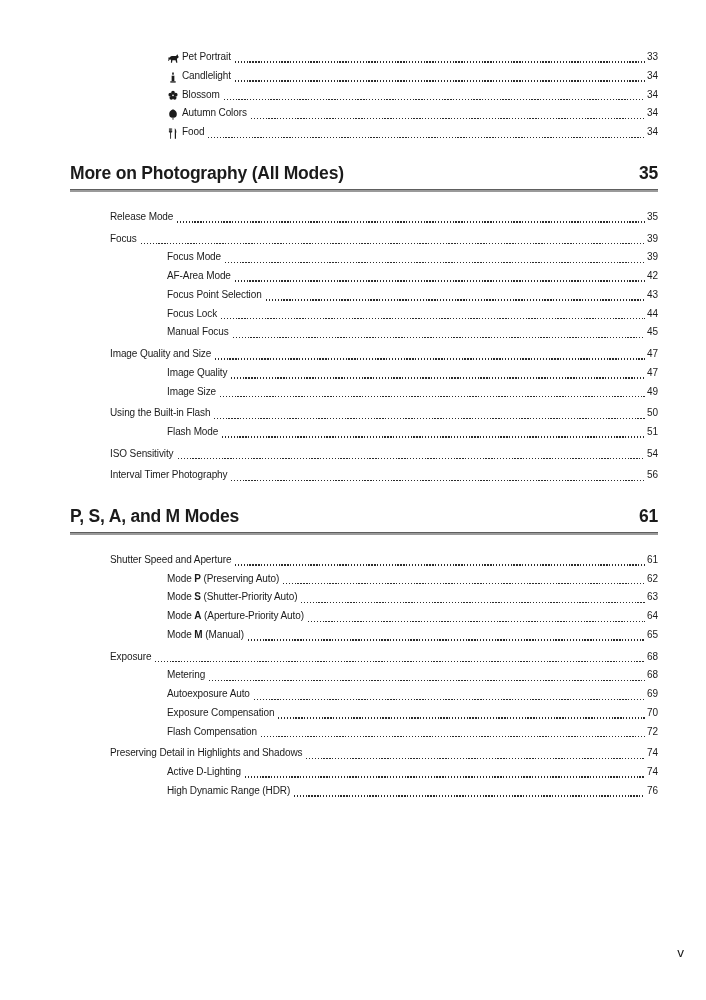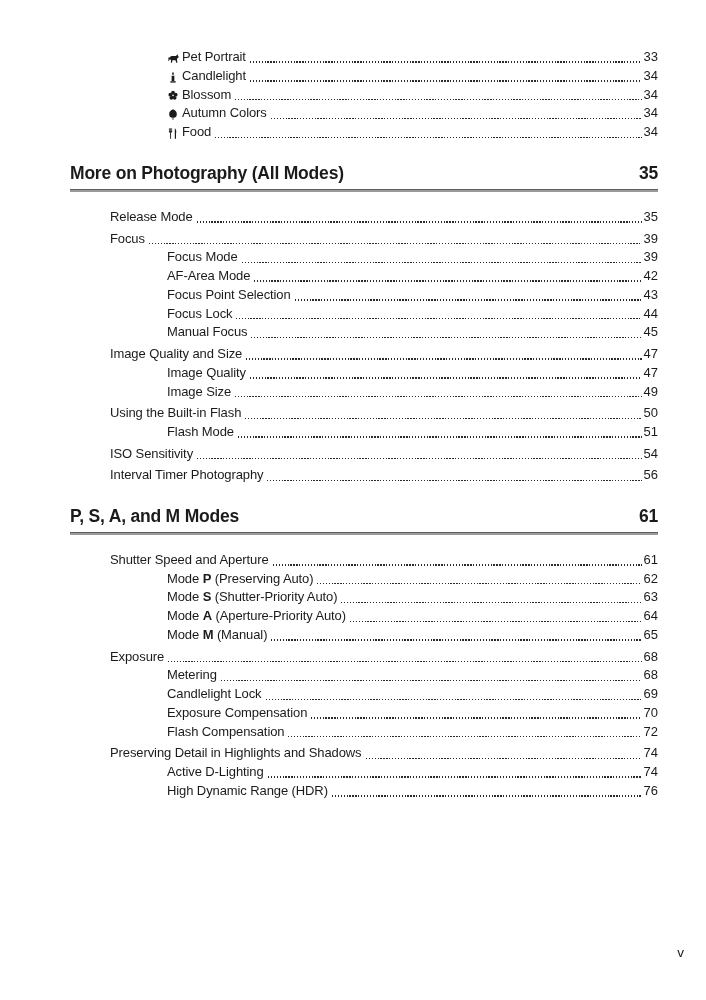--- a/index.html
+++ b/index.html
@@ -23,22 +23,22 @@
     margin-top: 21px;
     letter-spacing: -0.2px;
   }
   .chapter-rule {
     height: 2px; background: #9a9a9a;
     border-top: 1.5px solid #5e5e5e;
     margin-top: 5px; margin-bottom: 15px;
   }
   
   .row { display: flex; align-items: baseline; }
-  .lvl1 { padding-left: 40px; font-size: 13px; line-height: 19.6px; margin-top: 2px; }
-  .lvl2 { padding-left: 97px; font-size: 13px; line-height: 18.8px; }
+  .lvl1 { padding-left: 40px; font-size: 10px; line-height: 19.6px; margin-top: 2px; }
+  .lvl2 { padding-left: 97px; font-size: 10px; line-height: 18.8px; }
   .label { white-space: nowrap; letter-spacing: -0.1px; }
   .label b { font-weight: bold; }
   .icon {
     display: inline-flex; align-self: center;
     width: 12px; height: 13px; margin-right: 3px;
     position: relative; top: 1px;
   }
   .icon svg { display: block; }
   .leader {
     flex: 1 1 auto;
@@ -238,21 +238,21 @@
           <span class="label"><span>Exposure</span></span>
           <span class="leader"></span>
           <span class="pagenum">68</span>
         </div>
         <div class="row lvl2">
           <span class="label"><span>Metering</span></span>
           <span class="leader"></span>
           <span class="pagenum">68</span>
         </div>
         <div class="row lvl2">
-          <span class="label"><span>Candlelight Lock</span></span>
+          <span class="label"><span>Autoexposure Auto</span></span>
           <span class="leader"></span>
           <span class="pagenum">69</span>
         </div>
         <div class="row lvl2">
           <span class="label"><span>Exposure Compensation</span></span>
           <span class="leader"></span>
           <span class="pagenum">70</span>
         </div>
         <div class="row lvl2">
           <span class="label"><span>Flash Compensation</span></span>

